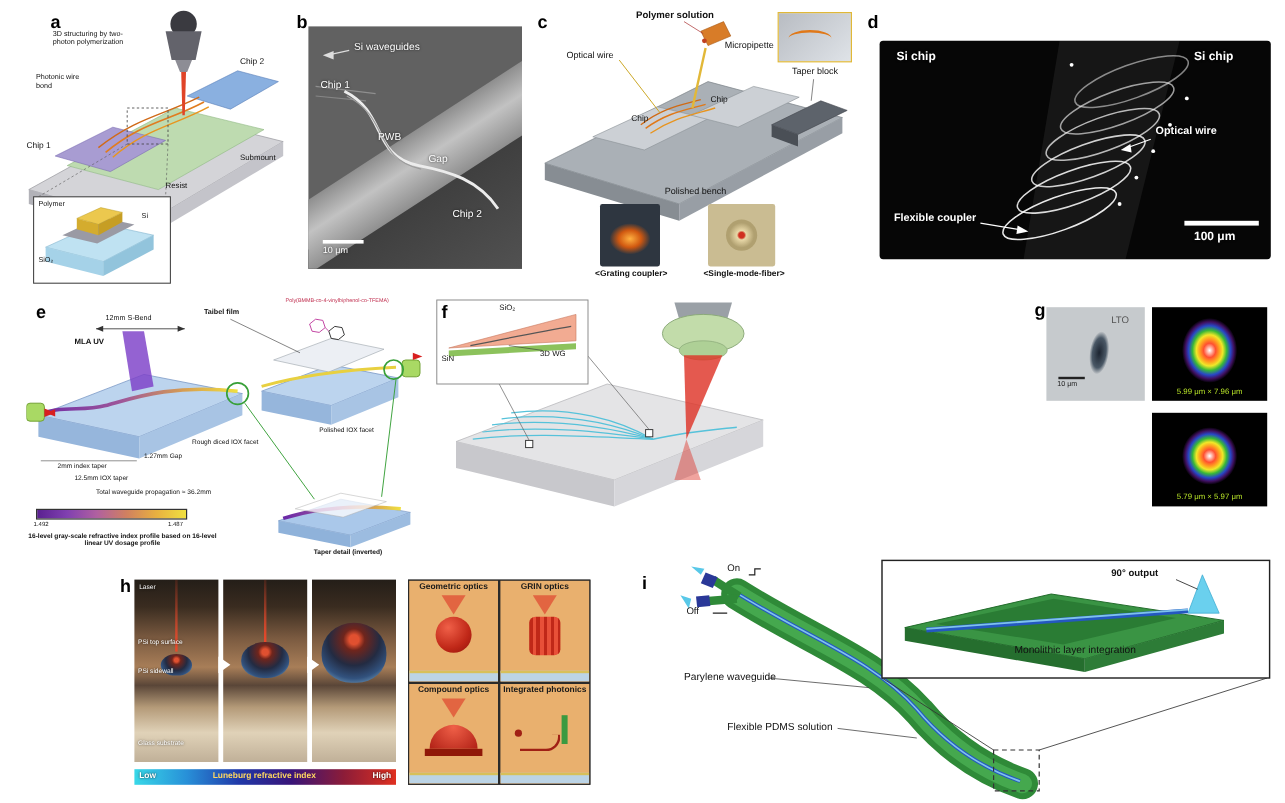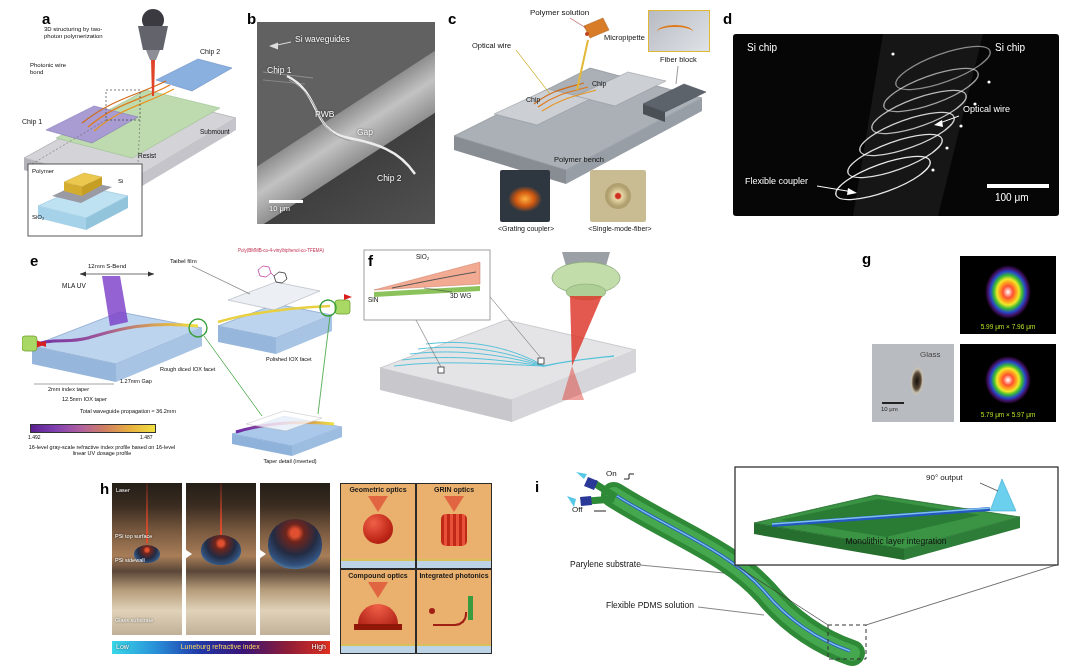--- a/index.html
+++ b/index.html
@@ -2,21 +2,21 @@
 <html><head>
 <meta charset="utf-8">
 <style>
   *{margin:0;padding:0;box-sizing:border-box}
   body{font-family:"Liberation Sans",sans-serif;background:#fff}
   .page{position:relative;width:1071px;height:669px;background:#fff;overflow:hidden}
   .panel{position:absolute}
   .plabel{position:absolute;font-weight:700;font-size:15px;color:#000;z-index:9}
   .lbl{position:absolute;font-size:8px;color:#111;line-height:1.15;white-space:nowrap;z-index:8}
   .w{color:#fff;text-shadow:0 0 2px rgba(0,0,0,.8)}
-  .b{font-weight:400}
+  .b{font-weight:700}
   .c{text-align:center}
   .wr{white-space:normal}
   .abs{position:absolute}
   svg{position:absolute;left:0;top:0}
   
   .bimg{position:absolute;background:#616161;overflow:hidden}
   
   .dimg{position:absolute;background:#060606;border-radius:3px;overflow:hidden}
   
   .gtile{position:absolute;overflow:hidden}
@@ -142,24 +142,24 @@
       <line x1="78" y1="44" x2="112" y2="88" stroke="#caa41e" stroke-width="0.8"></line>
       <line x1="240" y1="60" x2="238" y2="78" stroke="#555" stroke-width="0.6"></line>
       <line x1="132" y1="12" x2="148" y2="22" stroke="#a33" stroke-width="0.6"></line>
     </svg>
     <div class="c-inset" style="left:210px;top:4px;width:62px;height:42px">
       <div class="squig"></div>
     </div>
     <span class="lbl b" style="left:92px;top:2px;font-size:8px">Polymer solution</span>
     <span class="lbl" style="left:34px;top:36px;font-size:7.5px">Optical wire</span>
     <span class="lbl" style="left:166px;top:28px;font-size:7.5px">Micropipette</span>
-    <span class="lbl" style="left:222px;top:50px;font-size:7.5px">Fiber block</span>
+    <span class="lbl" style="left:222px;top:50px;font-size:7.5px">Taper block</span>
     <span class="lbl" style="left:88px;top:90px;font-size:7px">Chip</span>
     <span class="lbl" style="left:154px;top:74px;font-size:7px">Chip</span>
-    <span class="lbl" style="left:116px;top:150px;font-size:7.5px">Polymer bench</span>
+    <span class="lbl" style="left:116px;top:150px;font-size:7.5px">Polished bench</span>
     <div class="gc-img" style="left:62px;top:164px;width:50px;height:52px">
       <div class="gc-glow"></div>
     </div>
     <div class="smf-img" style="left:152px;top:164px;width:56px;height:52px">
       <div class="smf-core"></div>
     </div>
     <span class="lbl b c" style="left:48px;top:219px;width:80px;font-size:7px">&lt;Grating coupler&gt;</span>
     <span class="lbl b c" style="left:140px;top:219px;width:84px;font-size:7px">&lt;Single-mode-fiber&gt;</span>
   </div>
 
@@ -282,29 +282,29 @@
       <path d="M40,40 C70,34 100,28 124,24" fill="none" stroke="#555" stroke-width="1"></path>
       <line x1="100" y1="44" x2="72" y2="40" stroke="#333" stroke-width="0.5"></line>
     </svg>
     <span class="lbl" style="left:64px;top:5px;font-size:6.5px">SiO₂</span>
     <span class="lbl" style="left:16px;top:48px;font-size:6.5px">SiN</span>
     <span class="lbl" style="left:98px;top:44px;font-size:6.5px">3D WG</span>
   </div>
 
   <div class="panel" style="left:858px;top:248px;width:208px;height:205px">
     <span class="plabel" style="left:4px;top:2px">g</span>
+    <div class="gtile" style="left:14px;top:8px;width:82px;height:78px;background:#c6cacd">
+      <div class="smudge" style="left:36px;top:20px;width:16px;height:36px;transform:rotate(8deg);background:radial-gradient(closest-side,#1c2430,#4a5866 70%,rgba(120,130,140,0))"></div>
+      <span class="lbl" style="left:54px;top:6px;font-size:8px;color:#555">LTO</span>
+      <div class="gsbar" style="left:10px;top:58px;width:22px;height:2px"></div>
+      <span class="lbl" style="left:9px;top:62px;font-size:6px;color:#222">10 μm</span>
+    </div>
     <div class="gtile" style="left:102px;top:8px;width:96px;height:78px;background:#000">
       <div class="modeblob"></div>
       <span class="lbl c" style="left:0;width:96px;top:67px;font-size:6.5px;color:#b8e428">5.99 μm × 7.96 μm</span>
-    </div>
-    <div class="gtile" style="left:14px;top:96px;width:82px;height:78px;background:#b8bcc0">
-      <div class="smudge" style="left:38px;top:22px;width:14px;height:30px;transform:rotate(4deg);background:radial-gradient(closest-side,#14100c,#5a4836 55%,#c8c0b0 80%,rgba(160,160,160,0))"></div>
-      <span class="lbl" style="left:48px;top:6px;font-size:8px;color:#444">Glass</span>
-      <div class="gsbar" style="left:10px;top:58px;width:22px;height:2px"></div>
-      <span class="lbl" style="left:9px;top:62px;font-size:6px;color:#222">10 μm</span>
     </div>
     <div class="gtile" style="left:102px;top:96px;width:96px;height:78px;background:#000">
       <div class="modeblob" style="width:46px;height:48px"></div>
       <span class="lbl c" style="left:0;width:96px;top:67px;font-size:6.5px;color:#b8e428">5.79 μm × 5.97 μm</span>
     </div>
   </div>
 
   <div class="panel" style="left:96px;top:475px;width:400px;height:192px">
     <span class="plabel" style="left:4px;top:5px">h</span>
     <div class="hphoto" style="left:16px">
@@ -385,18 +385,18 @@
       <polygon points="376,84 492,52 492,63 376,95" fill="#2d7c37"></polygon>
       <polygon points="252,55 350,34 452,50 358,72" fill="#2a7c34"></polygon>
       <path d="M244,60 L462,44" stroke="#2458c0" stroke-width="4"></path>
       <path d="M244,59 L462,43" stroke="#7ec2ec" stroke-width="1.5"></path>
       <polygon points="462,46 474,14 488,46" fill="rgba(80,200,235,0.85)" stroke="#38a8d0" stroke-width="0.6"></polygon>
       <line x1="452" y1="18" x2="470" y2="26" stroke="#222" stroke-width="0.7"></line>
     </svg>
     <span class="lbl" style="left:78px;top:4px;font-size:8px">On</span>
     <span class="lbl" style="left:44px;top:40px;font-size:8px">Off</span>
     <span class="lbl b" style="left:398px;top:8px;font-size:8px">90° output</span>
-    <span class="lbl" style="left:42px;top:95px;font-size:8.5px">Parylene substrate</span>
+    <span class="lbl" style="left:42px;top:95px;font-size:8.5px">Parylene waveguide</span>
     <span class="lbl" style="left:78px;top:136px;font-size:8.5px">Flexible PDMS solution</span>
     <span class="lbl c" style="left:278px;top:72px;width:180px;font-size:8.5px">Monolithic layer integration</span>
   </div>
 
 </div>
 
 </body></html>

